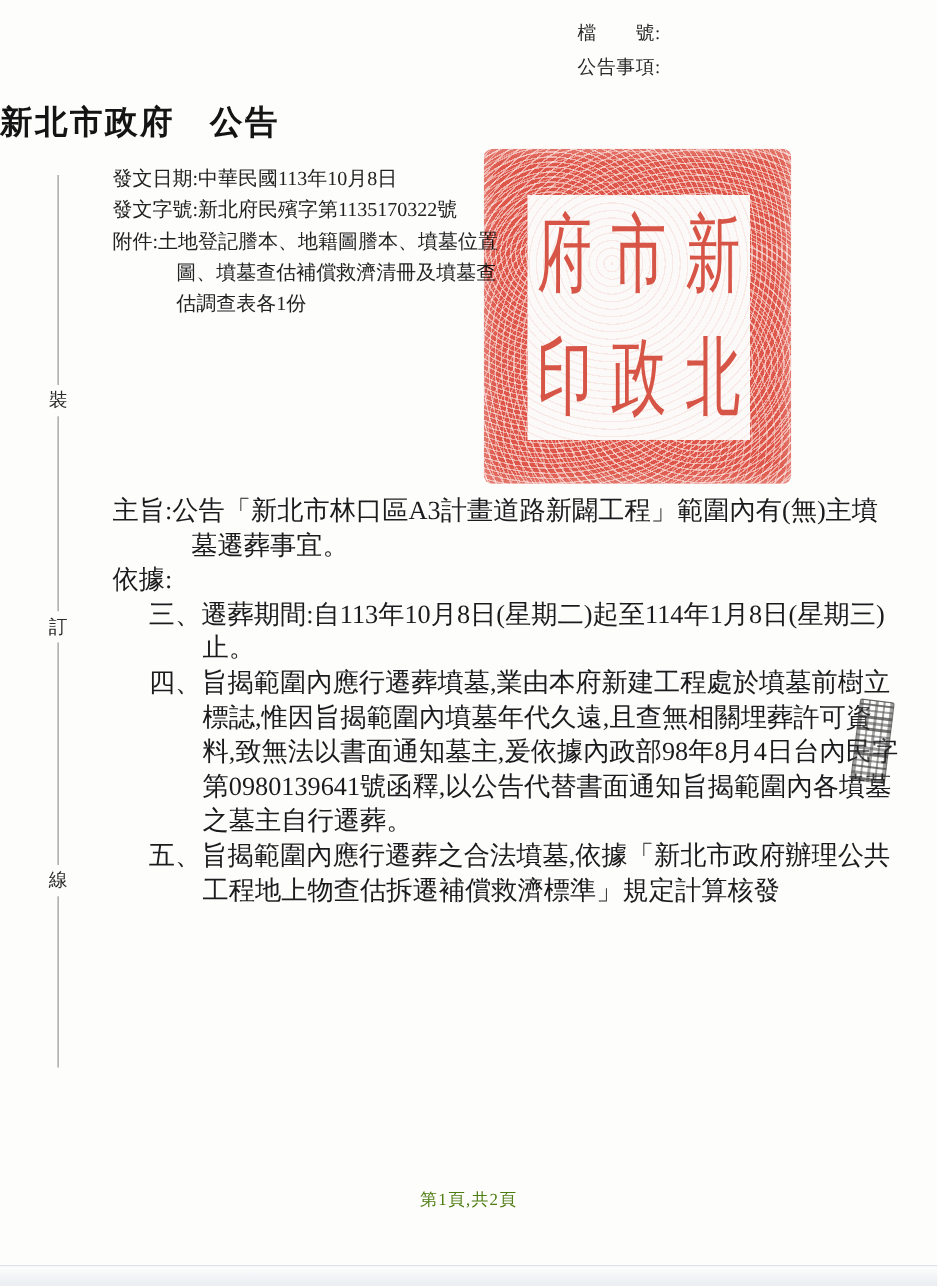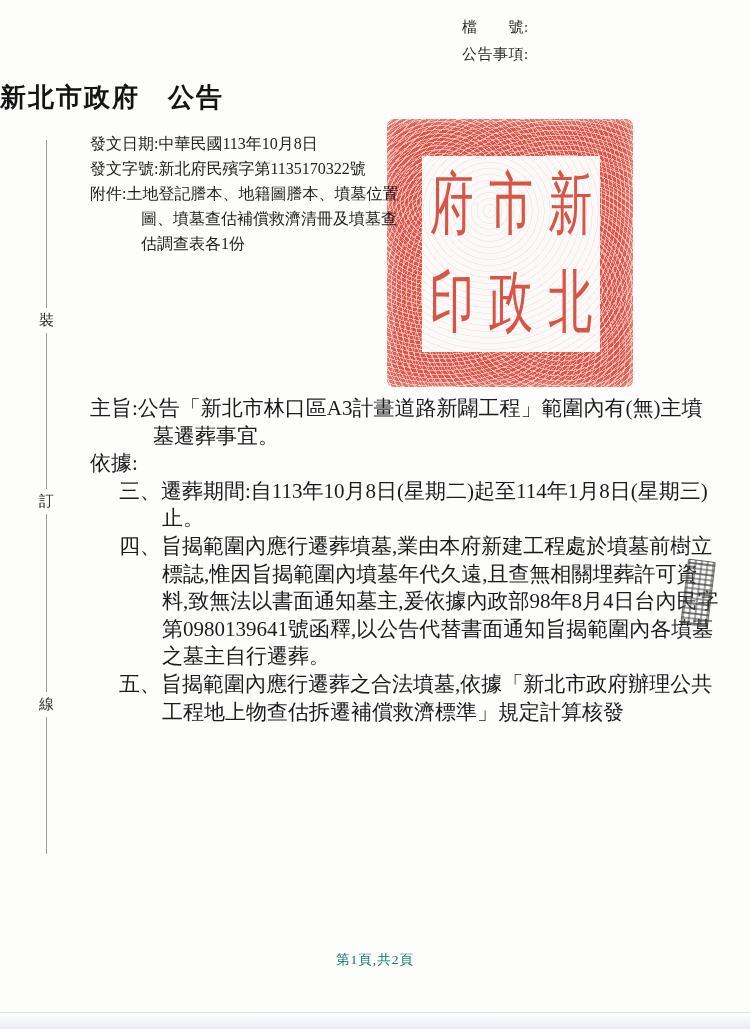--- a/index.html
+++ b/index.html
@@ -43,21 +43,21 @@
   .section-label{margin:0;}
   .item{margin:0 0 0 29px;width:560px;padding-left:43px;text-indent:-43px;}
   
   .side-stamp{position:absolute;left:684px;top:560px;width:26px;height:64px;transform:rotate(7deg);
     border:1px solid rgba(60,60,60,.5);border-radius:2px;opacity:.85;
     background:
       repeating-linear-gradient(0deg, rgba(40,40,40,.75) 0 2px, rgba(255,255,255,0) 2px 5px, rgba(50,50,50,.55) 5px 7px, rgba(255,255,255,.1) 7px 10px),
       repeating-linear-gradient(90deg, rgba(30,30,30,.5) 0 2px, rgba(255,255,255,.2) 2px 6px);
   }
   
-  .footer{position:absolute;left:0;top:951px;width:750px;text-align:center;font-size:13.5px;letter-spacing:1px;color:#0f766e;}
+  .footer{position:absolute;left:0;top:951px;width:750px;text-align:center;font-size:13.5px;letter-spacing:1px;color:#4d7c0f;}
   
   .scan-bottom{position:absolute;left:0;bottom:0;width:750px;height:16px;background:linear-gradient(rgba(233,237,241,0), #e9edf1);border-top:1px solid #dde3e9;}
 </style>
 </head>
 <body>
 
 <div class="page">
 
   <div class="corner">
     <div class="corner-row">檔　　號:</div>

